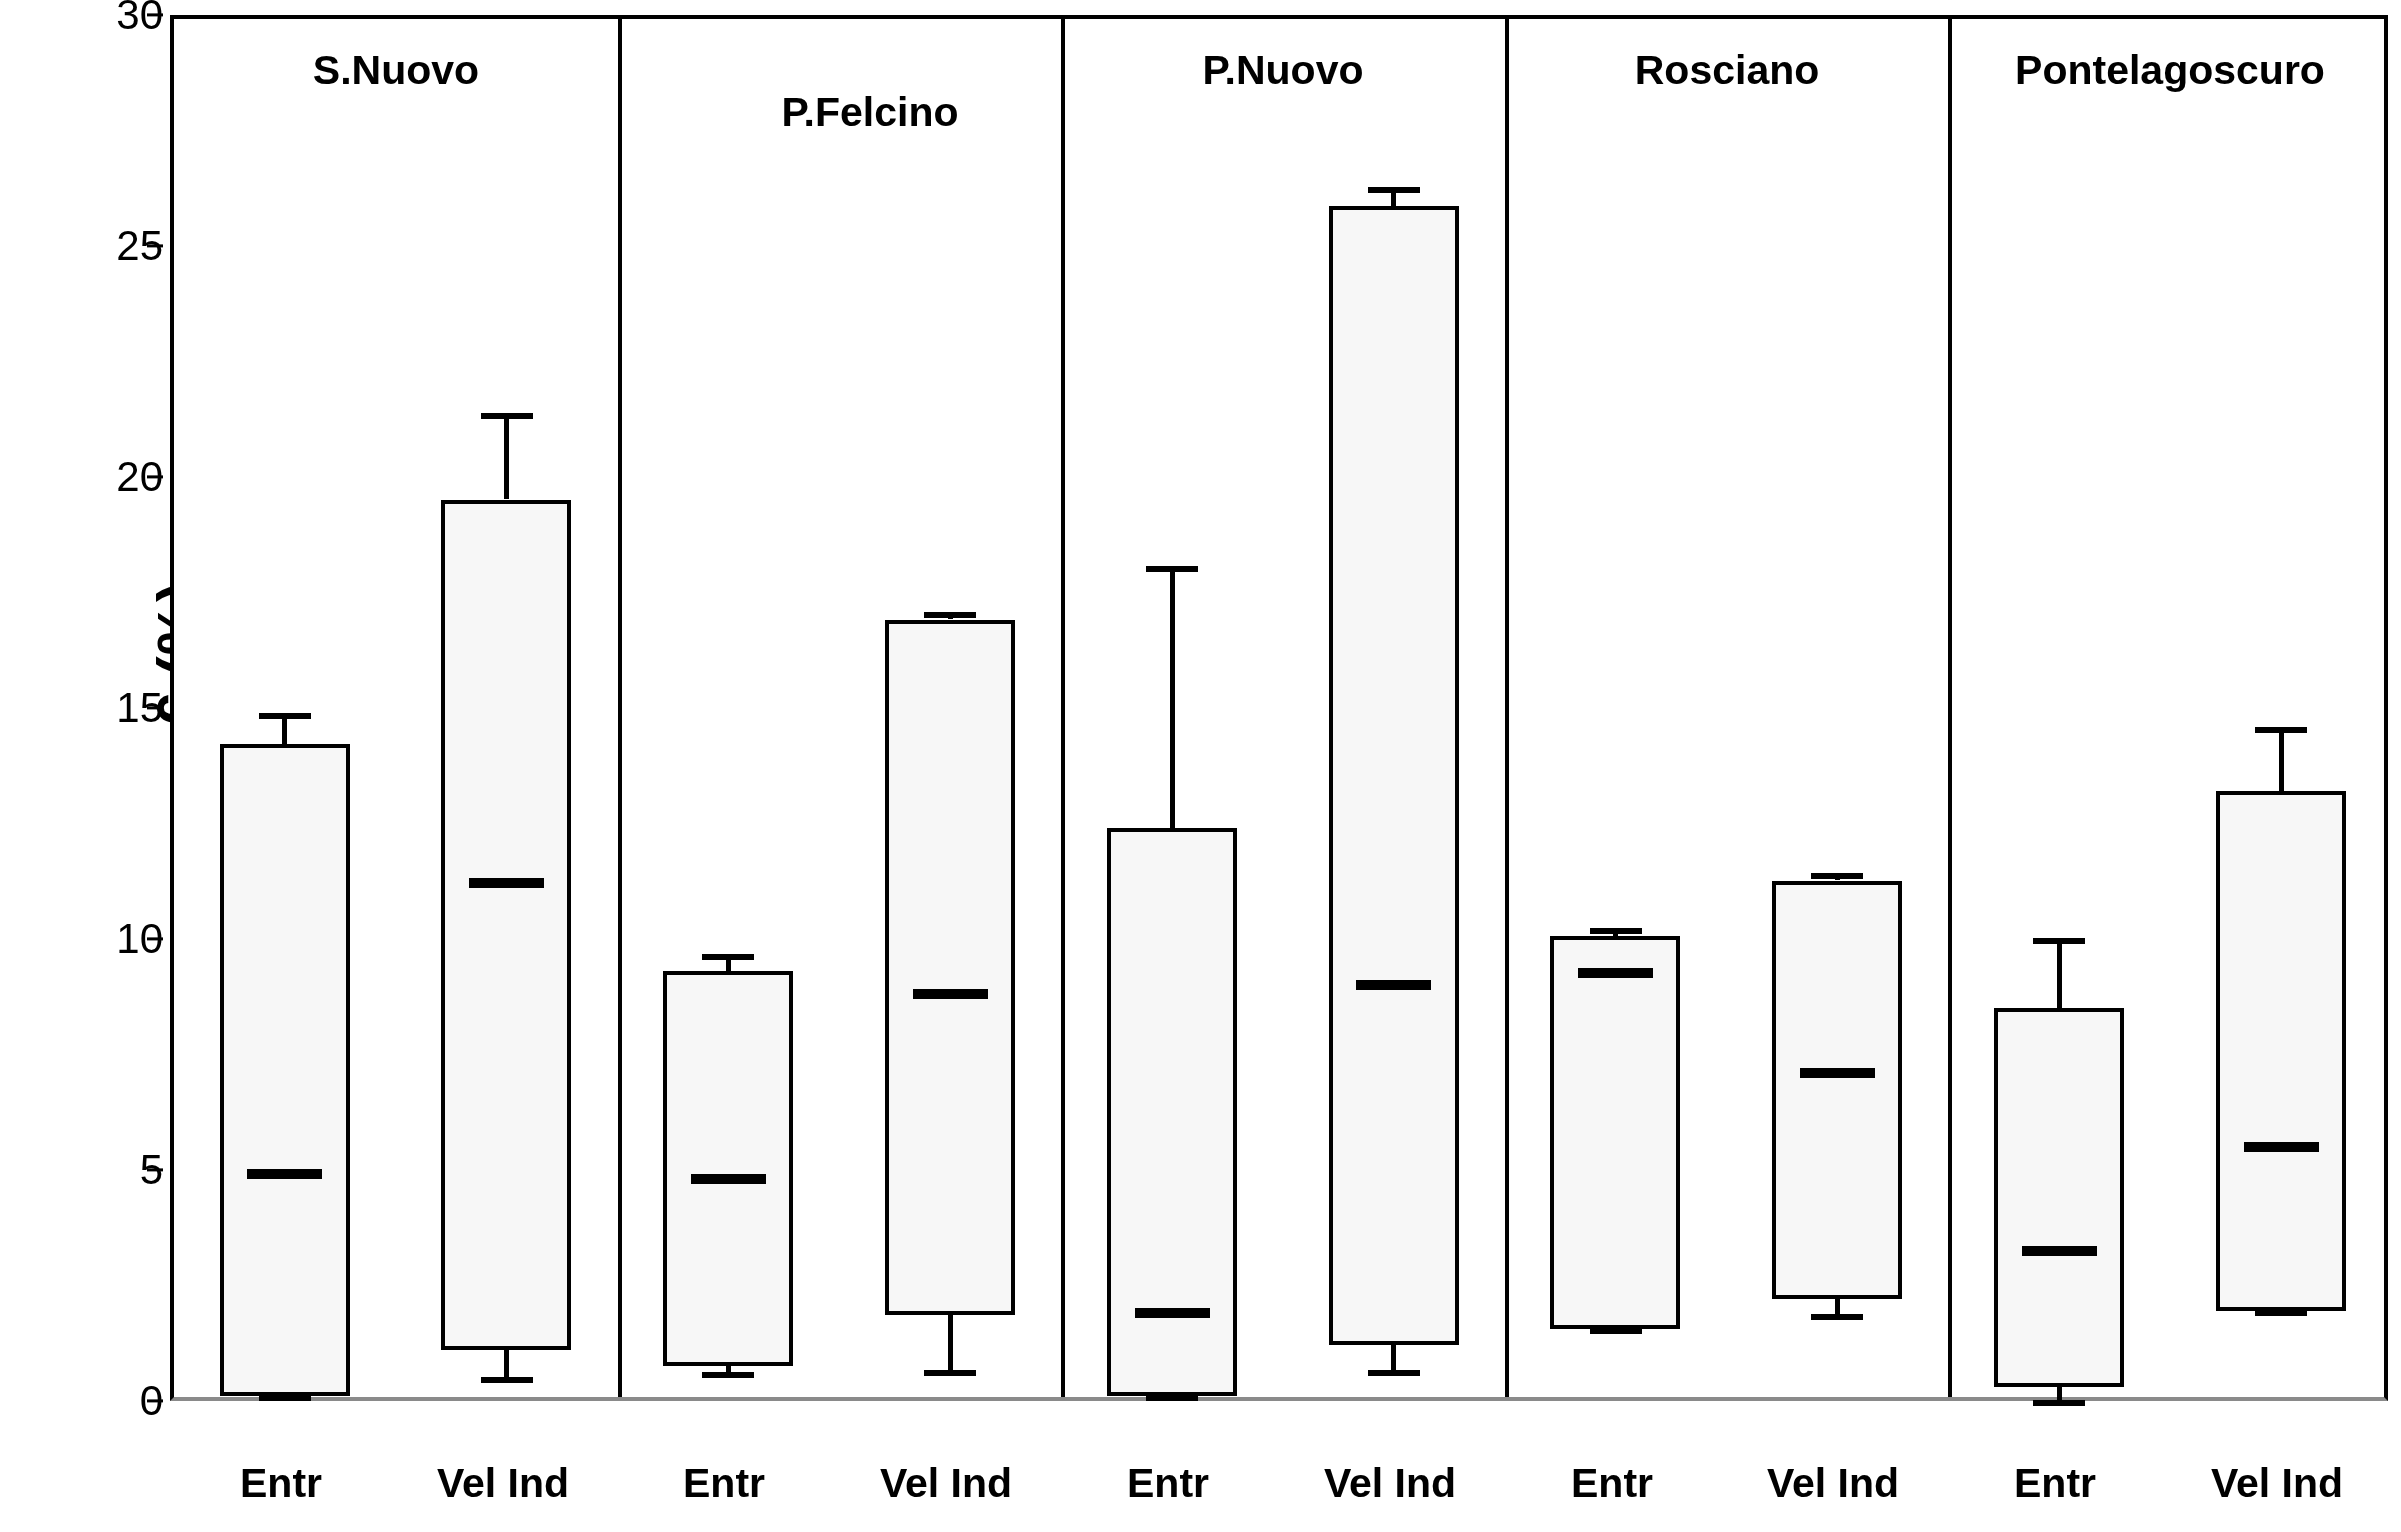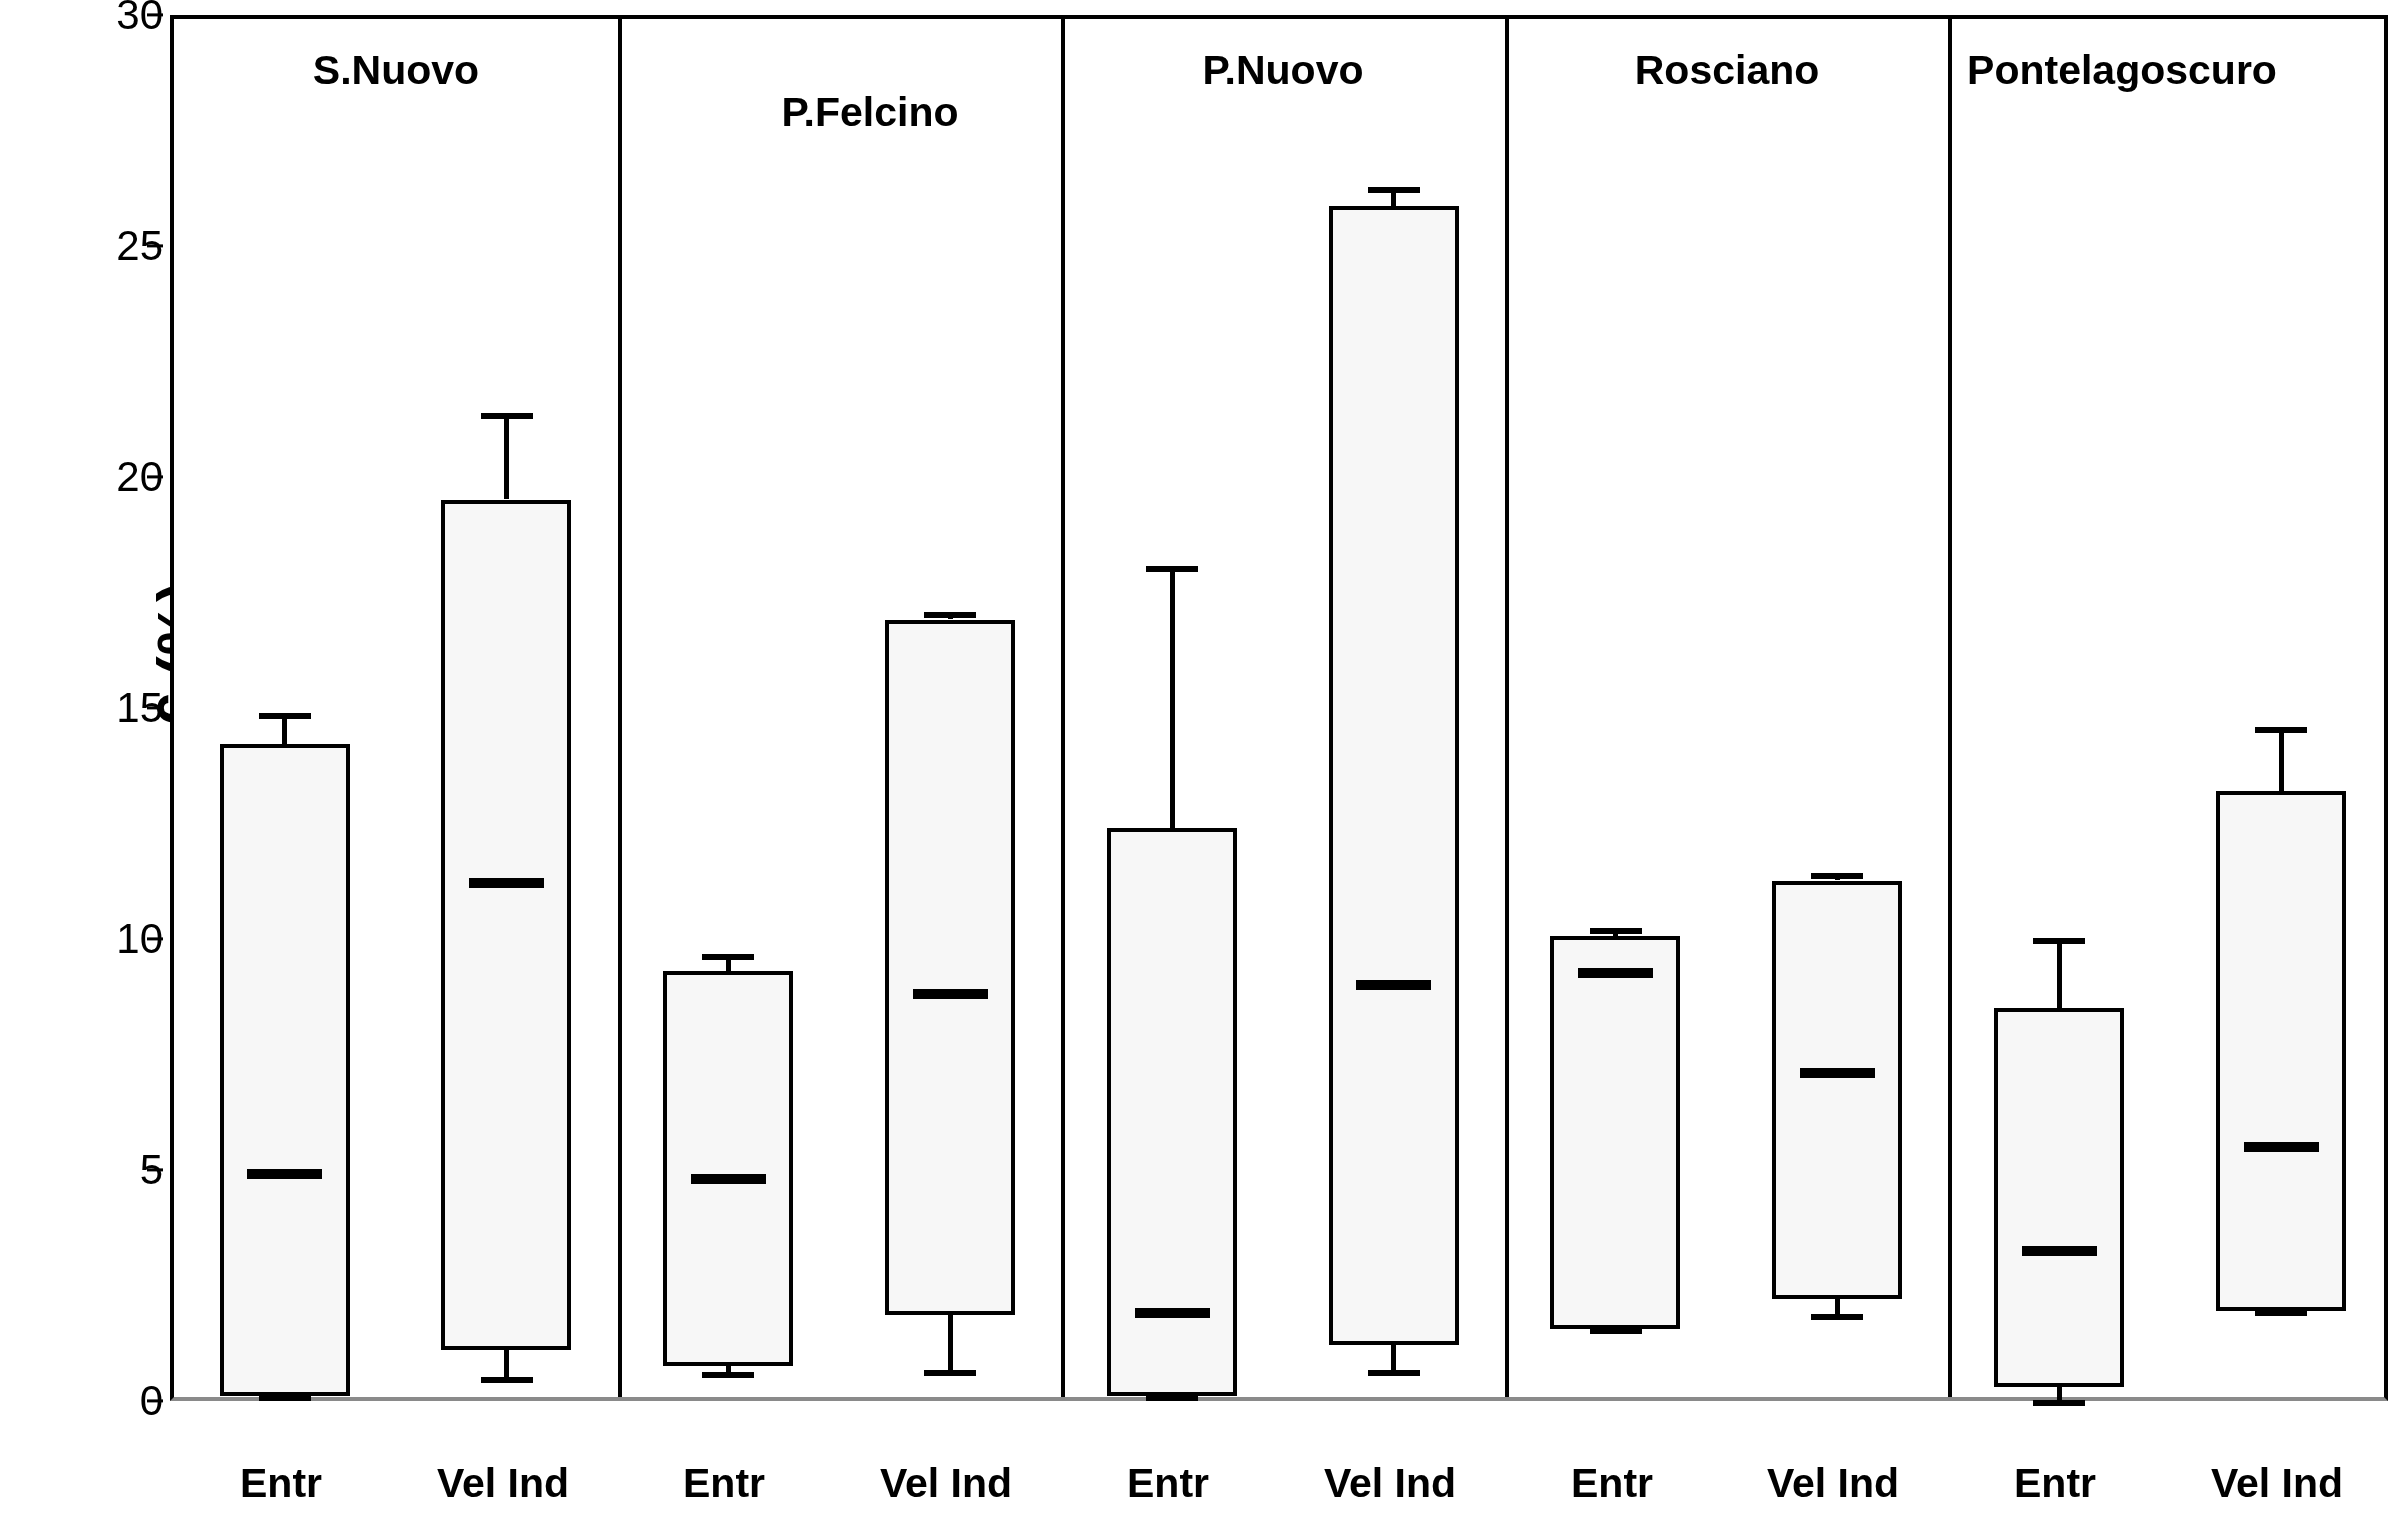--- a/index.html
+++ b/index.html
@@ -202,21 +202,21 @@
       <div class="whisker-cap" style="left: 1416px; width: 52px; top: 1309px;"></div>
       <div class="box" style="left: 1376px; top: 917px; width: 130px; height: 393px;"></div>
       <div class="median" style="left: 1404px; width: 75px; top: 949px;"></div>
       <div class="whisker-line" style="left: 1661px; top: 857px; height: 4.6px;"></div>
       <div class="whisker-cap" style="left: 1637px; width: 52px; top: 854px;"></div>
       <div class="whisker-line" style="left: 1661px; top: 1280px; height: 18.5px;"></div>
       <div class="whisker-cap" style="left: 1637px; width: 52px; top: 1295px;"></div>
       <div class="box" style="left: 1598px; top: 862px; width: 130px; height: 418px;"></div>
       <div class="median" style="left: 1626px; width: 75px; top: 1049px;"></div>
       <div class="group-divider" style="left: 1774px;"></div>
-      <div class="group-title" style="left: 1948px;">Pontelagoscuro</div>
+      <div class="group-title" style="left: 1996px;">Pontelagoscuro</div>
       <div class="whisker-line" style="left: 1883px; top: 922px; height: 67px;"></div>
       <div class="whisker-cap" style="left: 1859px; width: 52px; top: 919px;"></div>
       <div class="whisker-line" style="left: 1883px; top: 1368px; height: 16px;"></div>
       <div class="whisker-cap" style="left: 1859px; width: 52px; top: 1381px;"></div>
       <div class="box" style="left: 1820px; top: 989px; width: 130px; height: 379px;"></div>
       <div class="median" style="left: 1848px; width: 75px; top: 1227px;"></div>
       <div class="whisker-line" style="left: 2105px; top: 712px; height: 60px;"></div>
       <div class="whisker-cap" style="left: 2081px; width: 52px; top: 708px;"></div>
       <div class="whisker-line" style="left: 2105px; top: 1291px; height: 2.3px;"></div>
       <div class="whisker-cap" style="left: 2081px; width: 52px; top: 1291px;"></div>

